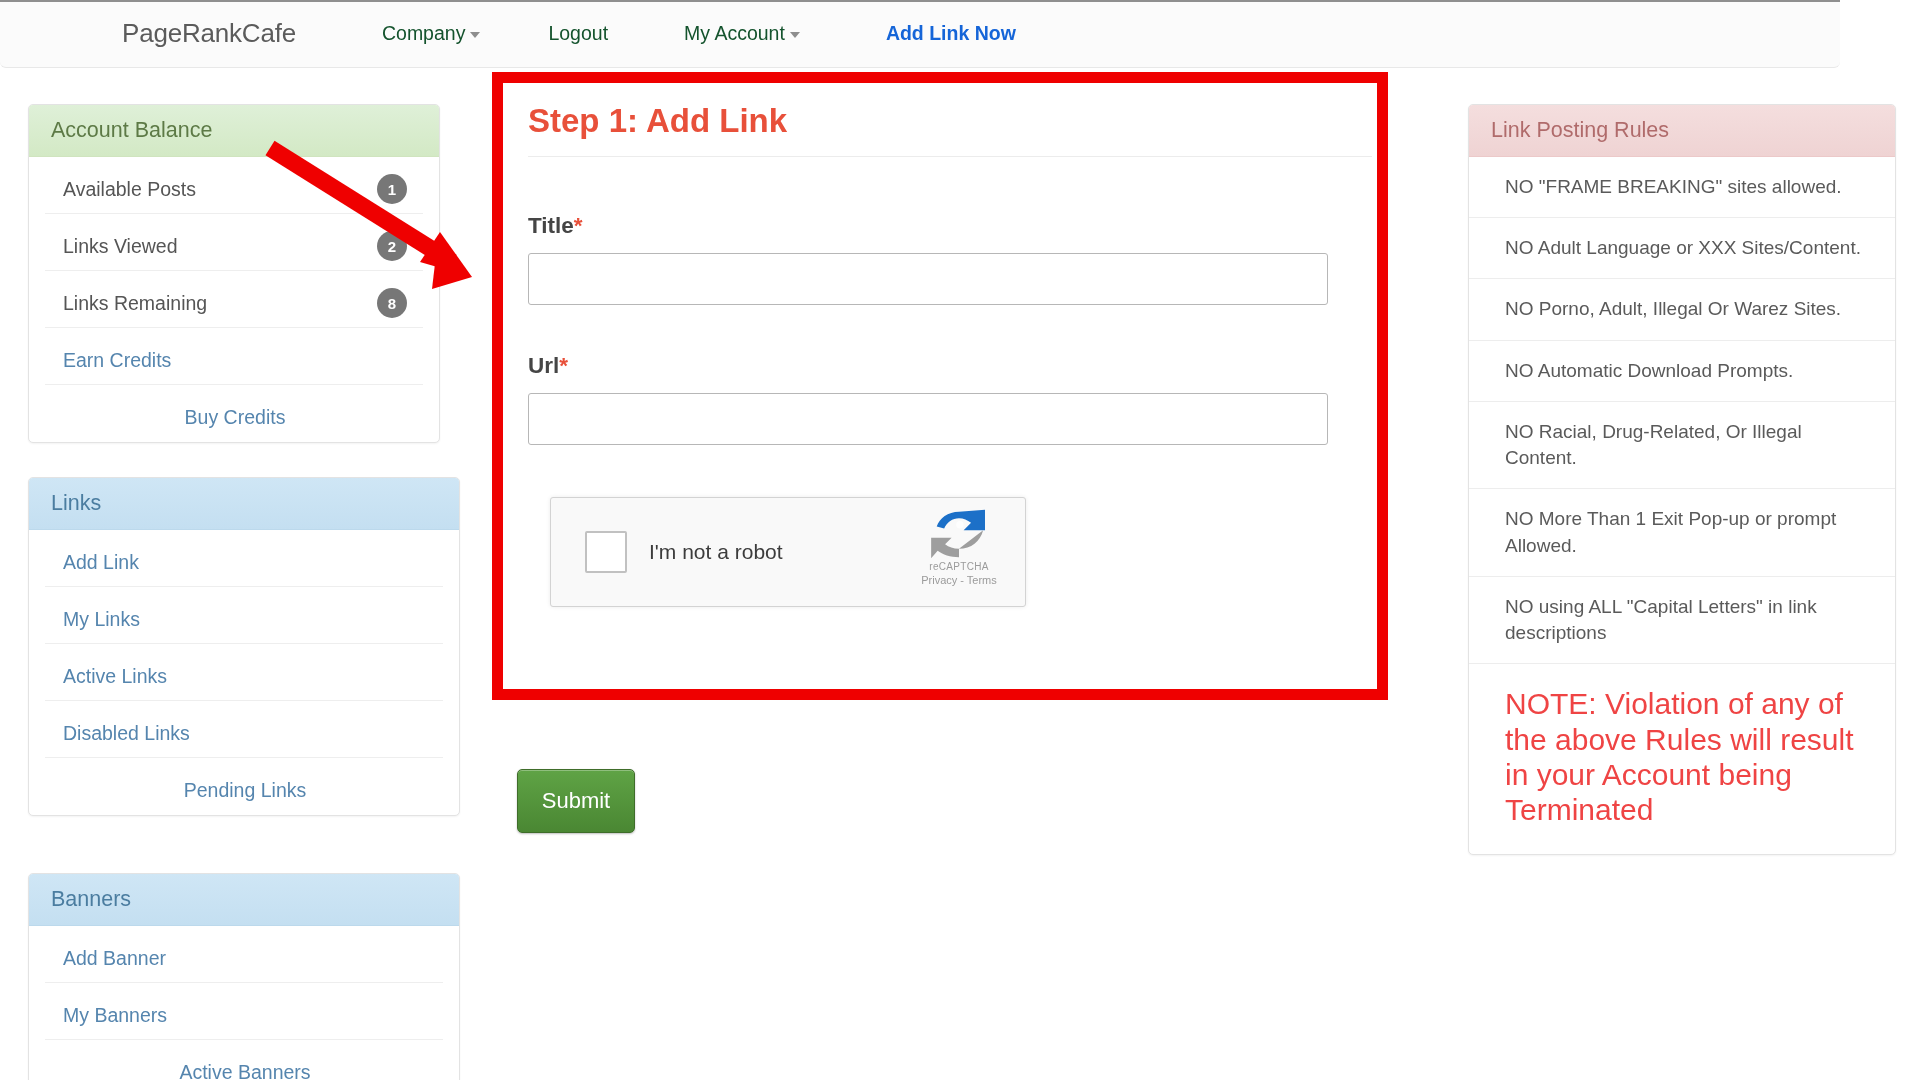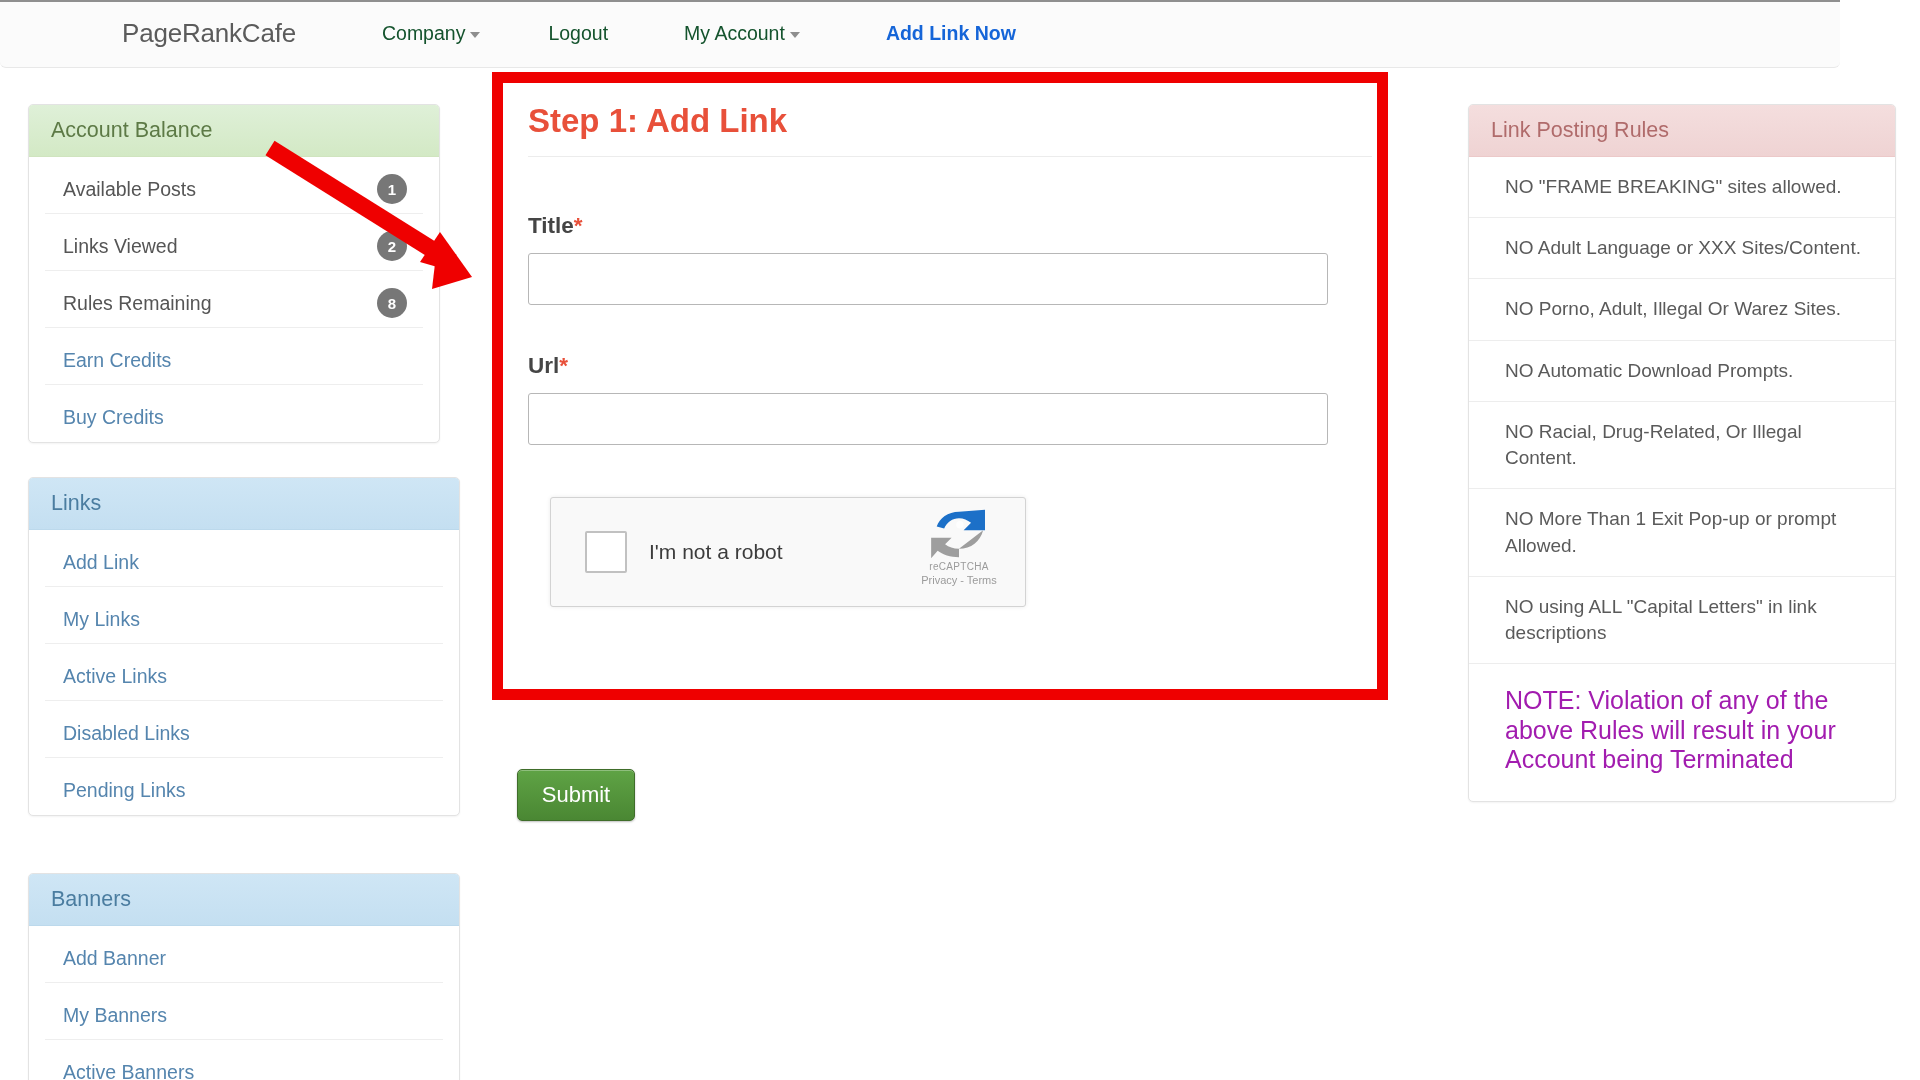--- a/index.html
+++ b/index.html
@@ -113,21 +113,21 @@
     display: flex;
     align-items: center;
     justify-content: space-between;
     height: 57px;
     padding: 8px 16px 0 18px;
     border-bottom: 1px solid #eeeeee;
     font-size: 19.5px;
     color: #555555;
     white-space: nowrap;
   }
-  .list-row:last-child { border-bottom: none; }
+  .list-row:last-child { border-bottom: none; justify-content: center; }
   .list-row.link { color: #5585ae; cursor: pointer; }
 
   .badge {
     min-width: 30px;
     height: 30px;
     padding: 0 8px;
     border-radius: 15px;
     background: #777777;
     color: #ffffff;
     font-size: 15px;
@@ -231,21 +231,21 @@
     color: #9b9b9b;
     margin-top: 2px;
   }
 
   
   #submit-button {
     position: absolute;
     left: 517px;
     top: 769px;
     width: 118px;
-    height: 52px;
+    height: 64px;
     border: 1px solid #3f6d2a;
     border-radius: 5px;
     background: linear-gradient(#5fa345, #4a8733);
     color: #ffffff;
     font-family: "Liberation Sans", sans-serif;
     font-size: 22px;
     cursor: pointer;
     box-shadow: inset 0 1px 0 rgba(255,255,255,.3), 0 1px 2px rgba(0,0,0,.25);
   }
 
@@ -254,23 +254,23 @@
   .rule-row {
     padding: 17px 18px 17px 36px;
     border-bottom: 1px solid #ededed;
     font-size: 19px;
     line-height: 1.38;
     color: #5a5a5a;
   }
   .rule-row:last-child { border-bottom: none; }
   .rule-note {
     padding: 22px 18px 26px 36px;
-    font-size: 25px;
+    font-size: 30px;
     line-height: 1.18;
-    color: #a21caf;
+    color: #ef4444;
   }
 
   
   #annotation-layer {
     position: absolute;
     left: 0; top: 0;
     width: 1920px;
     height: 1080px;
     pointer-events: none;
   }
@@ -322,21 +322,21 @@
         <span>Available Posts</span>
         <span class="badge">1</span>
       </div>
 
       <div class="list-row">
         <span>Links Viewed</span>
         <span class="badge">2</span>
       </div>
 
       <div class="list-row">
-        <span>Rules Remaining</span>
+        <span>Links Remaining</span>
         <span class="badge">8</span>
       </div>
 
       <div class="list-row link">
         <span>Earn Credits</span>
       </div>
 
       <div class="list-row link">
         <span>Buy Credits</span>
       </div>

